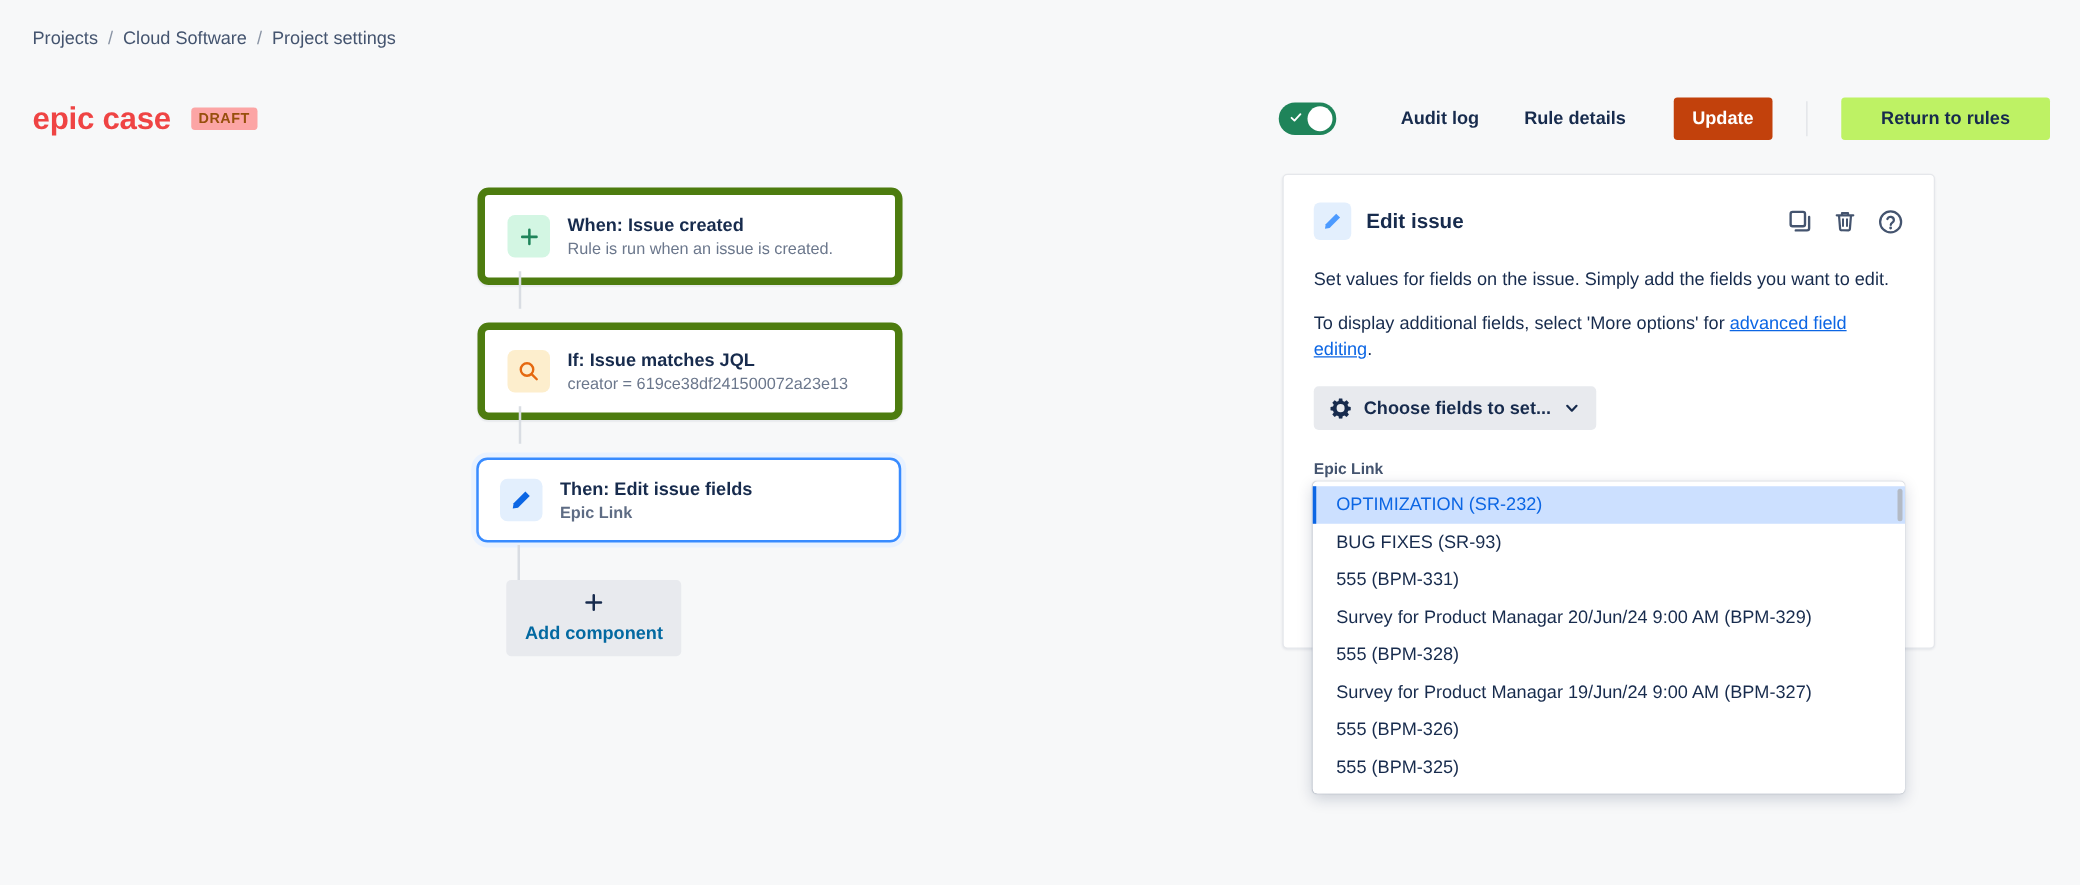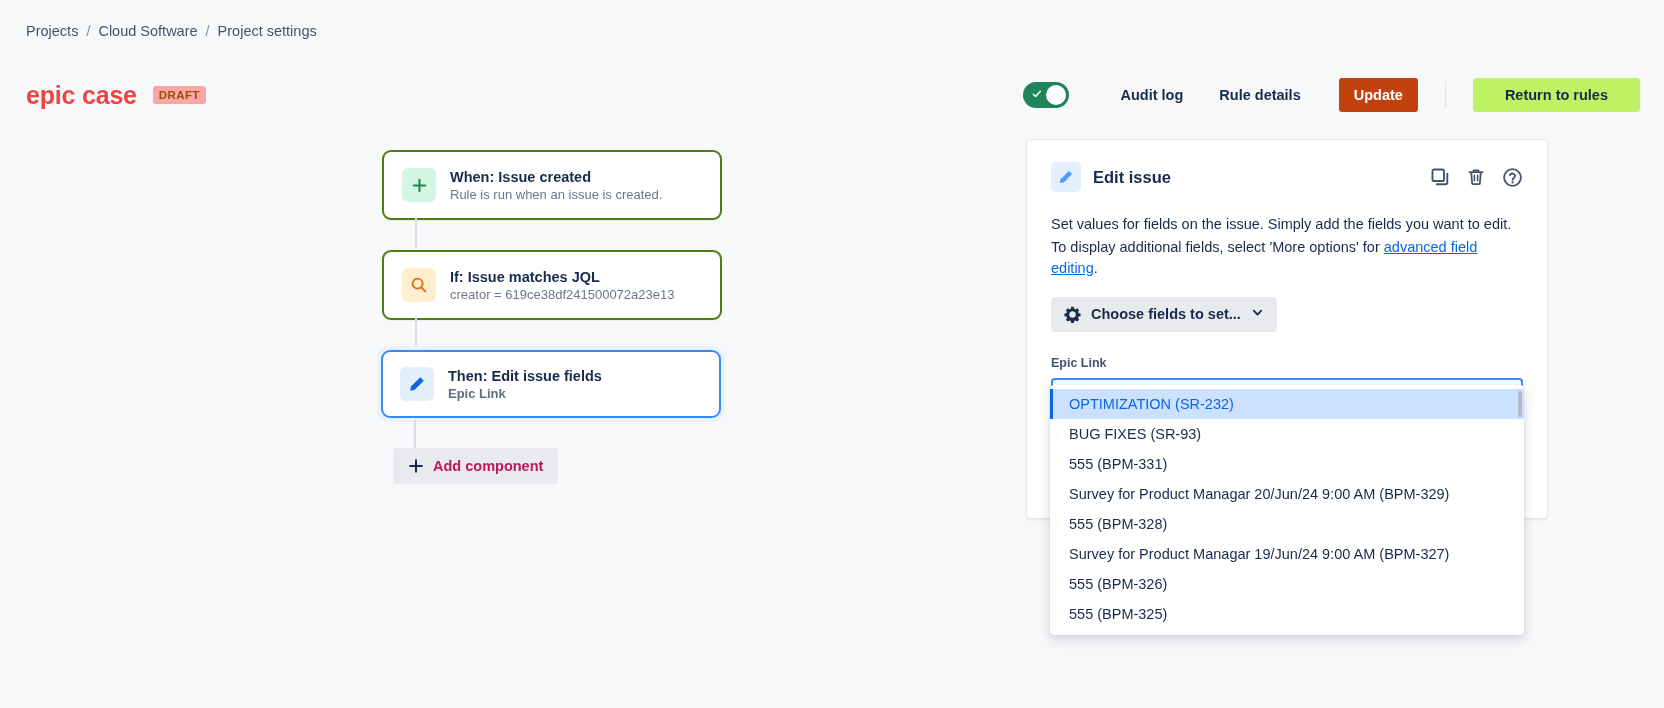--- a/index.html
+++ b/index.html
@@ -71,21 +71,21 @@
     font-size: 14.5px; font-weight: 600;
     padding: 9px 32px; border: none; border-radius: 3px;
     cursor: pointer; font-family: inherit; white-space: nowrap;
   }
 
   
   .canvas { position: absolute; left: 0; top: 150px; width: 1020px; }
   .node-wrap { position: relative; margin-left: 382px; }
   .node {
     width: 340px; background: #fff;
-    border: 2px solid #4d7c0f; border-radius: 9px;
+    border: 6px solid #4d7c0f; border-radius: 9px;
     display: flex; align-items: center; gap: 14px;
     padding: 16px 18px;
     box-shadow: 0 1px 1px rgba(9,30,66,.06);
   }
   .node.selected {
     border: 2px solid #388bff;
     box-shadow: 0 0 0 4px #e9f2ff;
     padding: 15px 17px;
   }
   .node-icon {
@@ -96,25 +96,25 @@
   .ni-yellow { background: #fdeecd; }
   .ni-blue { background: #e3effd; }
   .node-text { display: flex; flex-direction: column; gap: 2px; min-width: 0; }
   .node-title { font-size: 14.5px; font-weight: 600; color: #172b4d; }
   .node-sub { font-size: 13px; color: #6b778c; }
   .node-sub.bold { font-weight: 700; color: #5e6c84; }
   .connector {
     position: absolute; left: 33px; width: 2px; background: #d9dde3;
   }
   .add-component {
-    position: absolute; left: 12px;
+    position: absolute; left: 24px;
     background: #e8eaee; border: none; border-radius: 4px;
     display: flex; align-items: center; gap: 9px;
     padding: 10px 15px; cursor: pointer;
-    font-family: inherit; font-size: 14.5px; font-weight: 600; color: #be185d;
+    font-family: inherit; font-size: 14.5px; font-weight: 600; color: #0369a1; flex-direction: column;
   }
 
   
   .panel {
     position: absolute; left: 1026px; top: 139px;
     width: 522px; background: #fff;
     border: 1px solid #e5e7eb; border-radius: 4px;
     box-shadow: 0 1px 2px rgba(9,30,66,.08);
     padding: 22px 24px 26px 24px;
     min-height: 380px;
@@ -129,26 +129,26 @@
   }
   .panel-tools { margin-left: auto; display: flex; align-items: center; gap: 16px; }
   .tool-btn {
     background: none; border: none; cursor: pointer; padding: 0;
     display: flex; align-items: center; justify-content: center;
     color: #44546f;
   }
   .panel-p {
     font-size: 14.5px; color: #172b4d; margin-top: 22px; line-height: 1.45;
   }
-  .panel-p.second { margin-top: 2px; }
+  .panel-p.second { margin-top: 14px; }
   .link { color: #0c66e4; text-decoration: underline; }
   .choose-fields {
     margin-top: 18px;
     background: #e8eaee; border: none; border-radius: 4px;
-    display: inline-flex; align-items: flex-start; gap: 10px;
+    display: inline-flex; align-items: center; gap: 10px;
     padding: 9px 13px; cursor: pointer;
     font-family: inherit; font-size: 14.5px; font-weight: 600; color: #172b4d;
   }
   .field-label {
     margin-top: 24px; font-size: 12.5px; font-weight: 700; color: #44546f;
   }
   .combo {
     margin-top: 8px; position: relative;
     height: 38px; border: 2px solid #388bff; border-radius: 4px;
     background: #fff; display: flex; align-items: center; padding: 0 12px;

